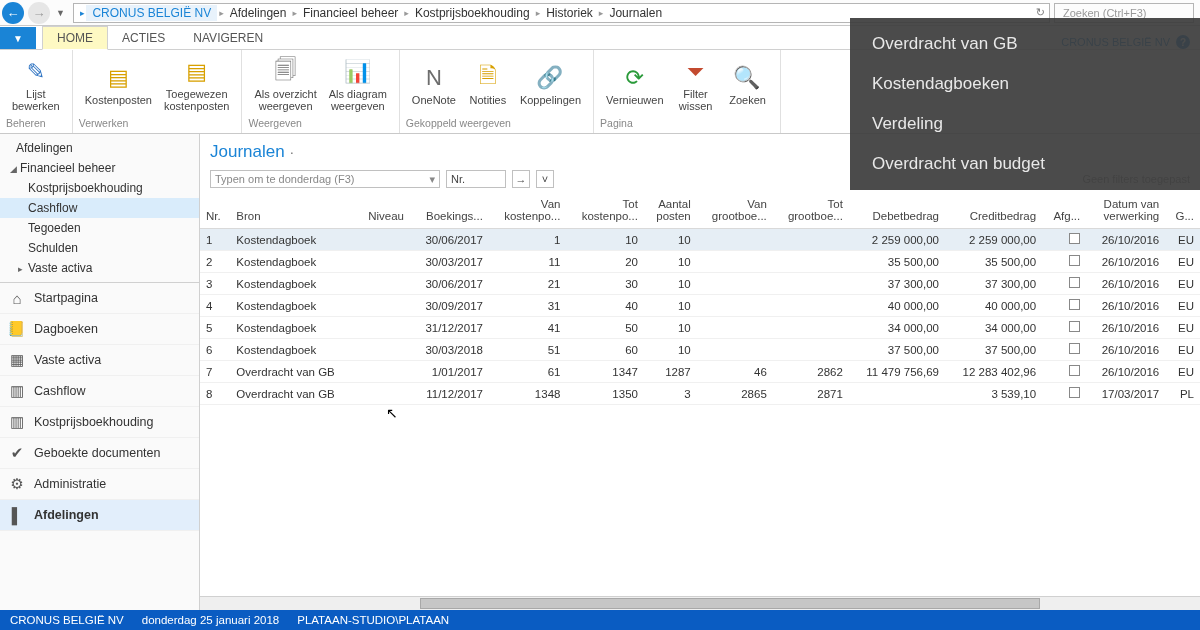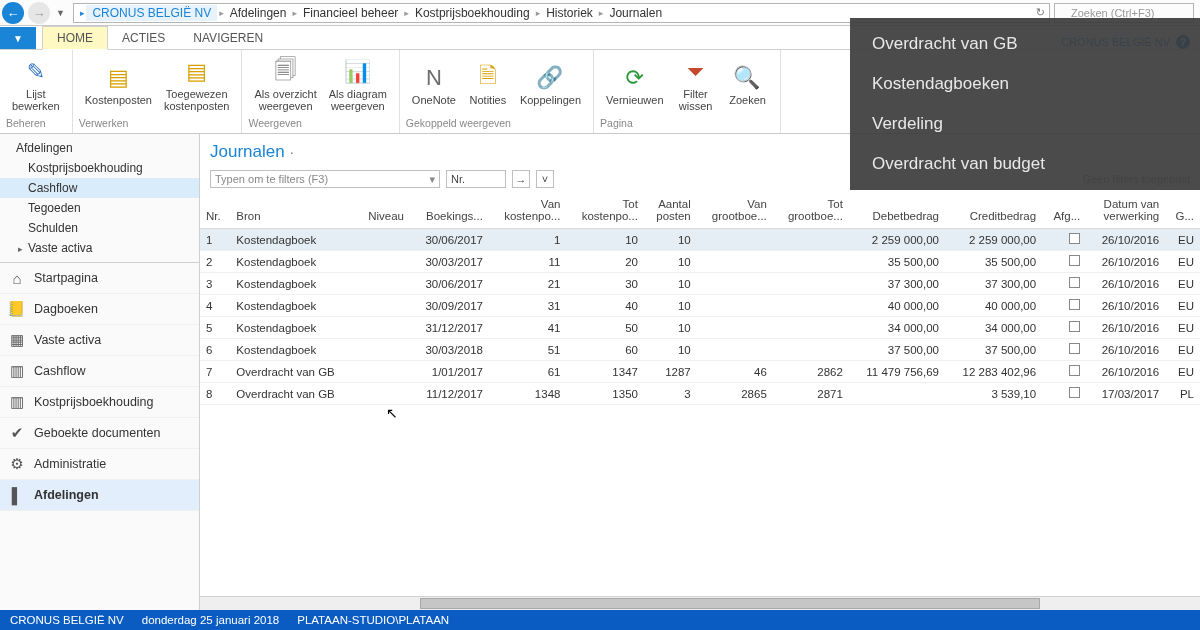--- a/index.html
+++ b/index.html
@@ -10,21 +10,21 @@
 .navcircle { width: 22px; height: 22px; border-radius: 50%; display: flex; align-items: center; justify-content: center; margin: 0 2px; font-size: 13px; }
 .navcircle.back { background: #1a84d6; color: #fff; }
 .navcircle.fwd { background: #e6e6e6; color: #999; }
 .navdrop { font-size: 9px; color: #666; padding: 0 4px; }
 .breadcrumb { flex: 1; display: flex; align-items: center; border: 1px solid #b5b5b5; height: 20px; margin: 0 4px; padding: 0 4px; background: #fff; font-size: 12px; }
 .breadcrumb .crumb { padding: 0 4px; color: #333; }
 .breadcrumb .crumb.first { color: #1a84d6; background: #e8f2fb; padding: 1px 6px; }
 .breadcrumb .sep { color: #999; font-size: 9px; padding: 0 2px; }
 .breadcrumb .sep.first { color: #1a84d6; }
 .breadcrumb .refresh { margin-left: auto; color: #7a7a7a; font-size: 11px; }
-.searchbox { width: 140px; height: 20px; border: 1px solid #b5b5b5; margin-right: 6px; display: flex; align-items: center; padding: 0 16px; color: #999; font-size: 11px; }
+.searchbox { width: 140px; height: 20px; border: 1px solid #b5b5b5; margin-right: 6px; display: flex; align-items: center; padding: 0 8px; color: #999; font-size: 11px; }
 
 
 .ribbon-tabs { display: flex; align-items: flex-end; height: 24px; background: #fff; border-bottom: 1px solid #d0d0d0; }
 .filebtn { width: 36px; height: 22px; background: #1a84d6; color: #fff; display: flex; align-items: center; justify-content: center; font-size: 10px; margin-right: 6px; }
 .rtab { padding: 4px 14px 4px; font-size: 12px; color: #555; }
 .rtab.active { border: 1px solid #d0d0d0; border-bottom: 1px solid #fff; background: #fef9c3; margin-bottom: -1px; }
 .ribbon-tabs .right { margin-left: auto; color: #1a84d6; font-size: 11px; padding-right: 10px; display: flex; align-items: center; gap: 6px; }
 .helpicon { width: 14px; height: 14px; border-radius: 50%; background: #1a84d6; color: #fff; display: inline-flex; align-items: center; justify-content: center; font-size: 10px; font-weight: bold; }
 
 
@@ -188,20 +188,21 @@
         </div>
       </div>
       <div class="rcap">Pagina</div>
     </div>
   </div>
 
 <div class="main">
   <div class="sidebar">
     <div class="tree">
       <div class="ti root"><span class="exp"></span><span>Afdelingen</span></div>
+      <div class="ti" style="padding-left:10px"><span class="exp">◢</span><span>Financieel beheer</span></div>
       <div id="tree-items">
           <div class="ti" style="padding-left: 28px;">Kostprijsboekhouding</div>
           <div class="ti sel" style="padding-left: 28px;">Cashflow</div>
           <div class="ti" style="padding-left: 28px;">Tegoeden</div>
           <div class="ti" style="padding-left: 28px;">Schulden</div>
           <div class="ti" style="padding-left: 18px;"><span class="exp">▸</span>Vaste activa</div>
         </div>
     </div>
     <div class="navpanel" id="navpanel">
         <div class="nitem">
@@ -238,21 +239,21 @@
         </div>
       </div>
   </div>
 
   <div class="content">
     <div class="pagehead">
       <span>Journalen</span> <span class="sub">·</span>
     </div>
     <div class="filterrow">
       <div class="fbox ftype">
-          <span>Typen om te filters (F3)</span>
+          <span>Typen om te donderdag (F3)</span>
           <span>▾</span>
         </div>
       <div class="fbox" style="width:60px">
           <span>Nr.</span>
         </div>
       <div class="fbox" style="width:18px;justify-content:center">→</div>
       <div class="fbox" style="width:18px;justify-content:center">˅</div>
       <div class="fnote">Geen filters toegepast</div>
     </div>
     <div class="grid">

